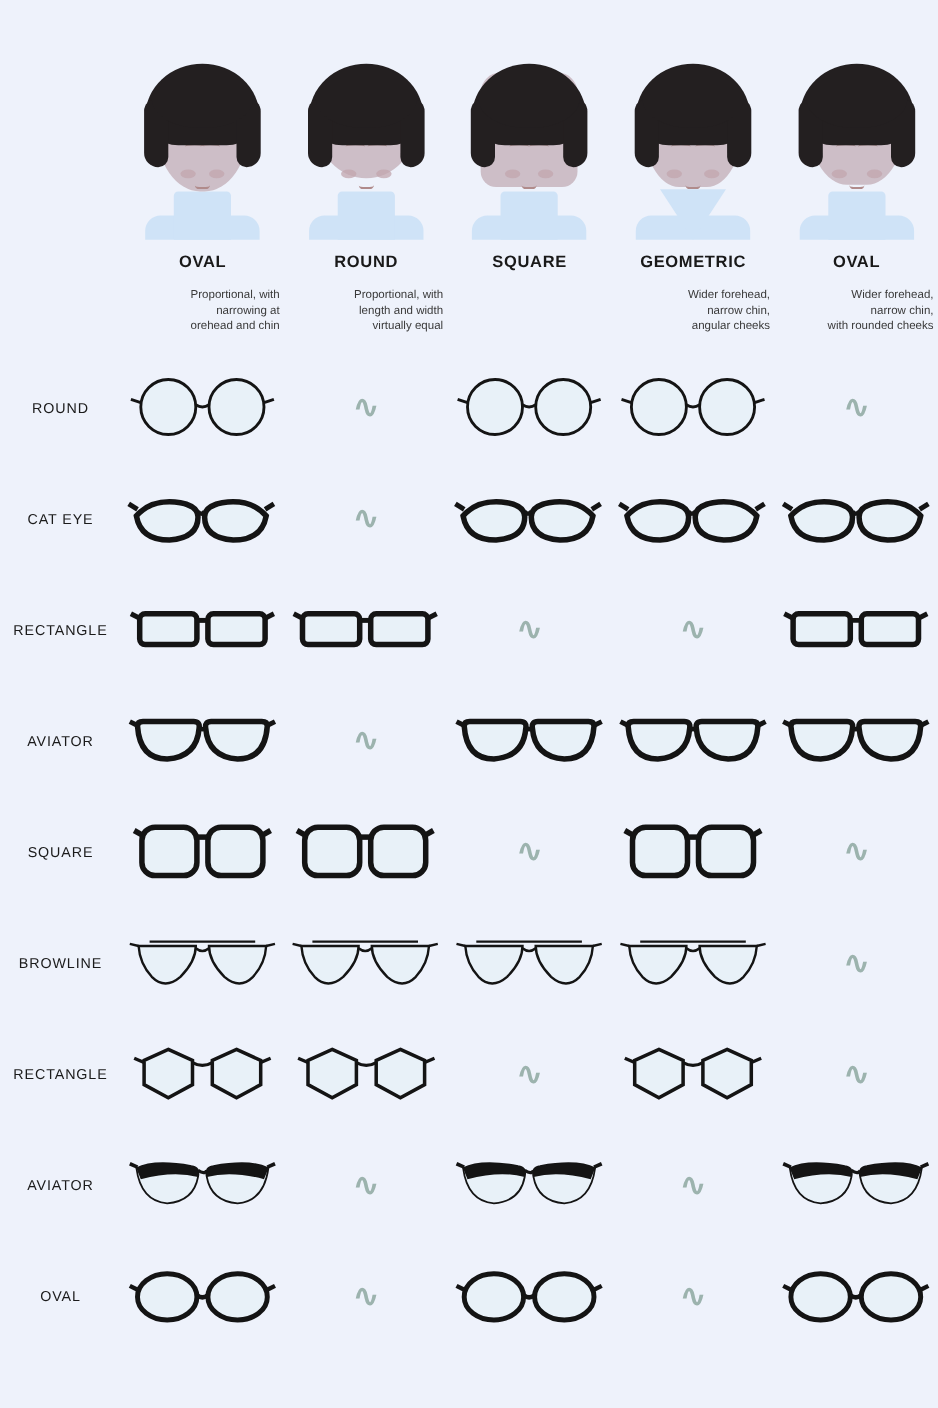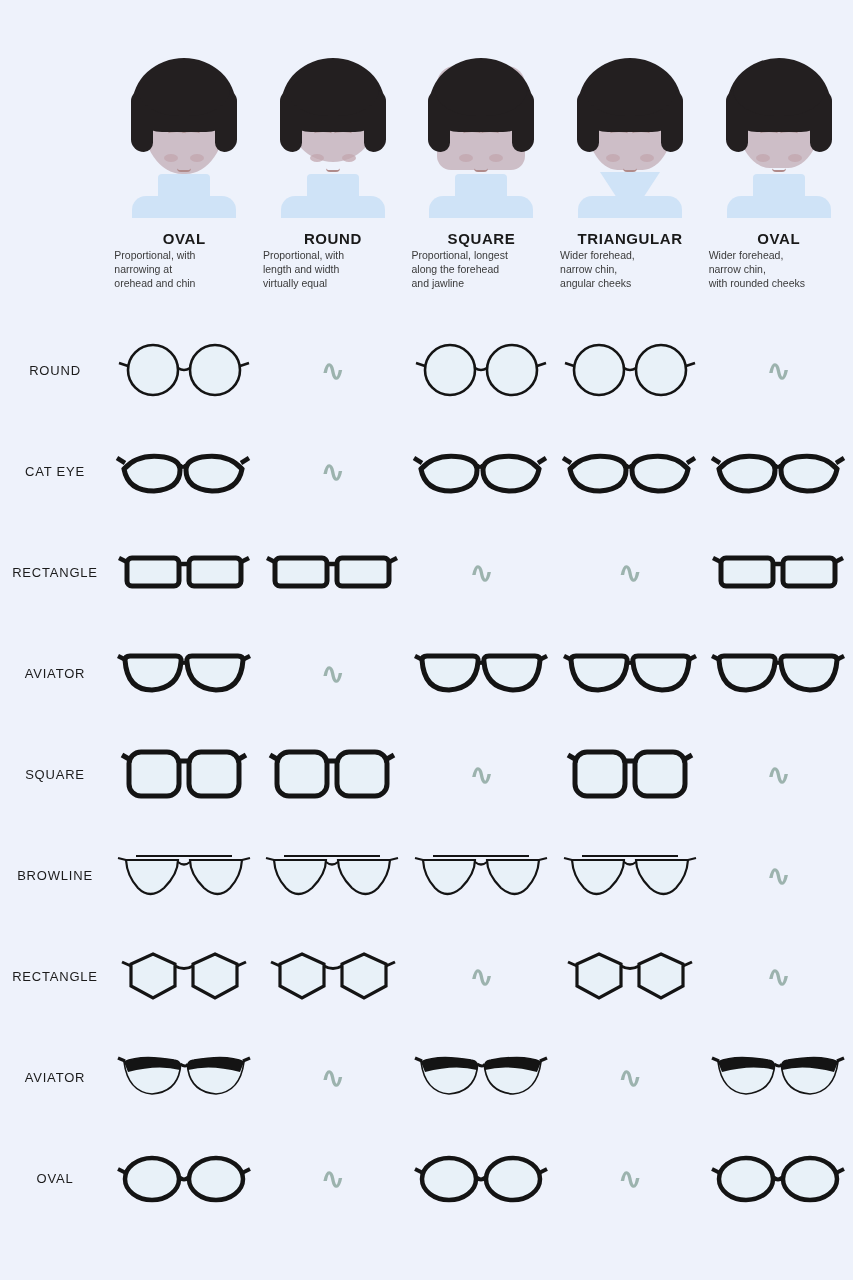--- a/index.html
+++ b/index.html
@@ -139,24 +139,24 @@
   }
 
   .face-name {
     margin-top: 12px;
     font-size: 15px;
     letter-spacing: .6px;
     font-weight: 700;
     color: #191919;
   }
   .face-desc {
-    margin-top: 1px;
+    margin-top: 14px;
     font-size: 10.5px;
     line-height: 1.35;
-    text-align: left;
+    text-align: right;
     color: #3a3a3a;
     width: 140px;
     white-space: pre-line;
   }
 
   
   .rows {
     position: absolute;
     top: 320px; left: 0;
     width: 853px;
@@ -248,39 +248,36 @@
             <div class="brow l"></div>
             <div class="brow r"></div>
             <div class="cheek l"></div>
             <div class="cheek r"></div>
             <div class="mouth"></div>
           </div>
           <div class="hair"></div>
           <div class="fringe"></div>
         </div>
         <div class="face-name">SQUARE</div>
-        <div class="face-desc">Proportional, longest
-along the forehead
-and jawline</div>
       </div>
       <div class="face-col">
         <div class="face-art shape-triangular">
           <div class="shoulders"></div>
           <div class="neck tri"></div>
           <div class="head">
             <div class="brow l"></div>
             <div class="brow r"></div>
             <div class="cheek l"></div>
             <div class="cheek r"></div>
             <div class="mouth"></div>
           </div>
           <div class="hair"></div>
           <div class="fringe"></div>
         </div>
-        <div class="face-name">TRIANGULAR</div>
+        <div class="face-name">GEOMETRIC</div>
         <div class="face-desc">Wider forehead,
 narrow chin,
 angular cheeks</div>
       </div>
       <div class="face-col">
         <div class="face-art shape-heart">
           <div class="shoulders"></div>
           <div class="neck"></div>
           <div class="head">
             <div class="brow l"></div>

